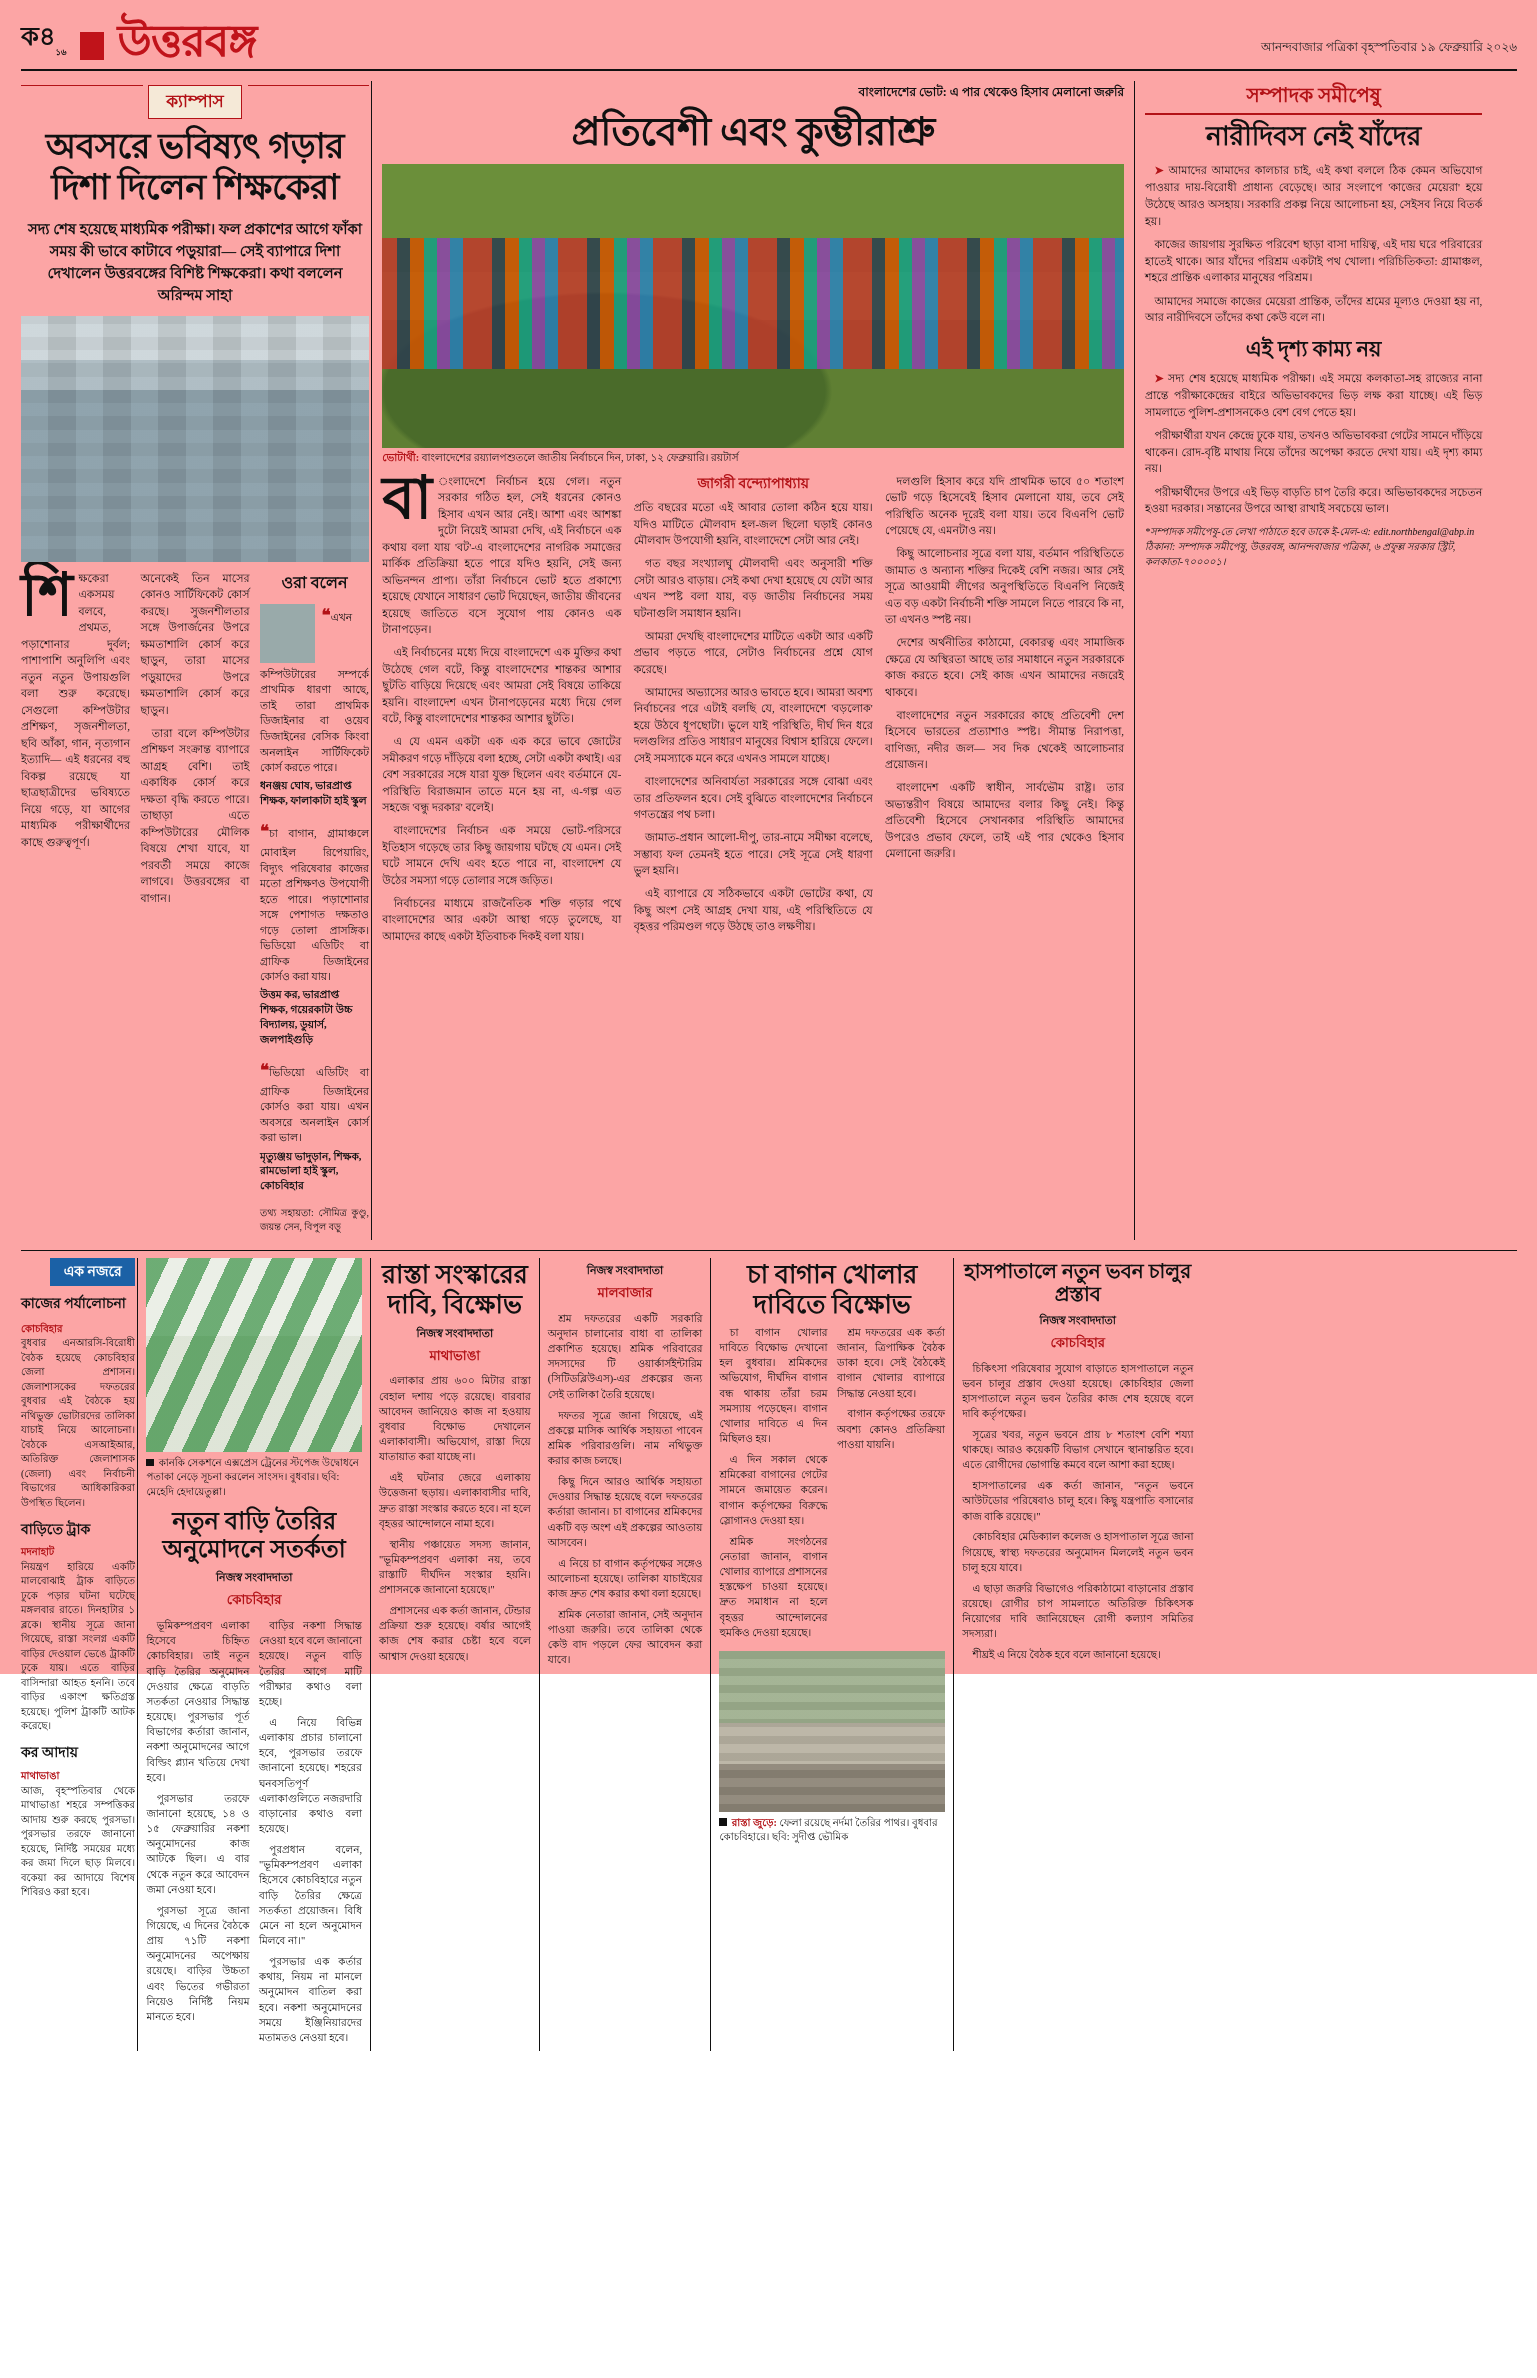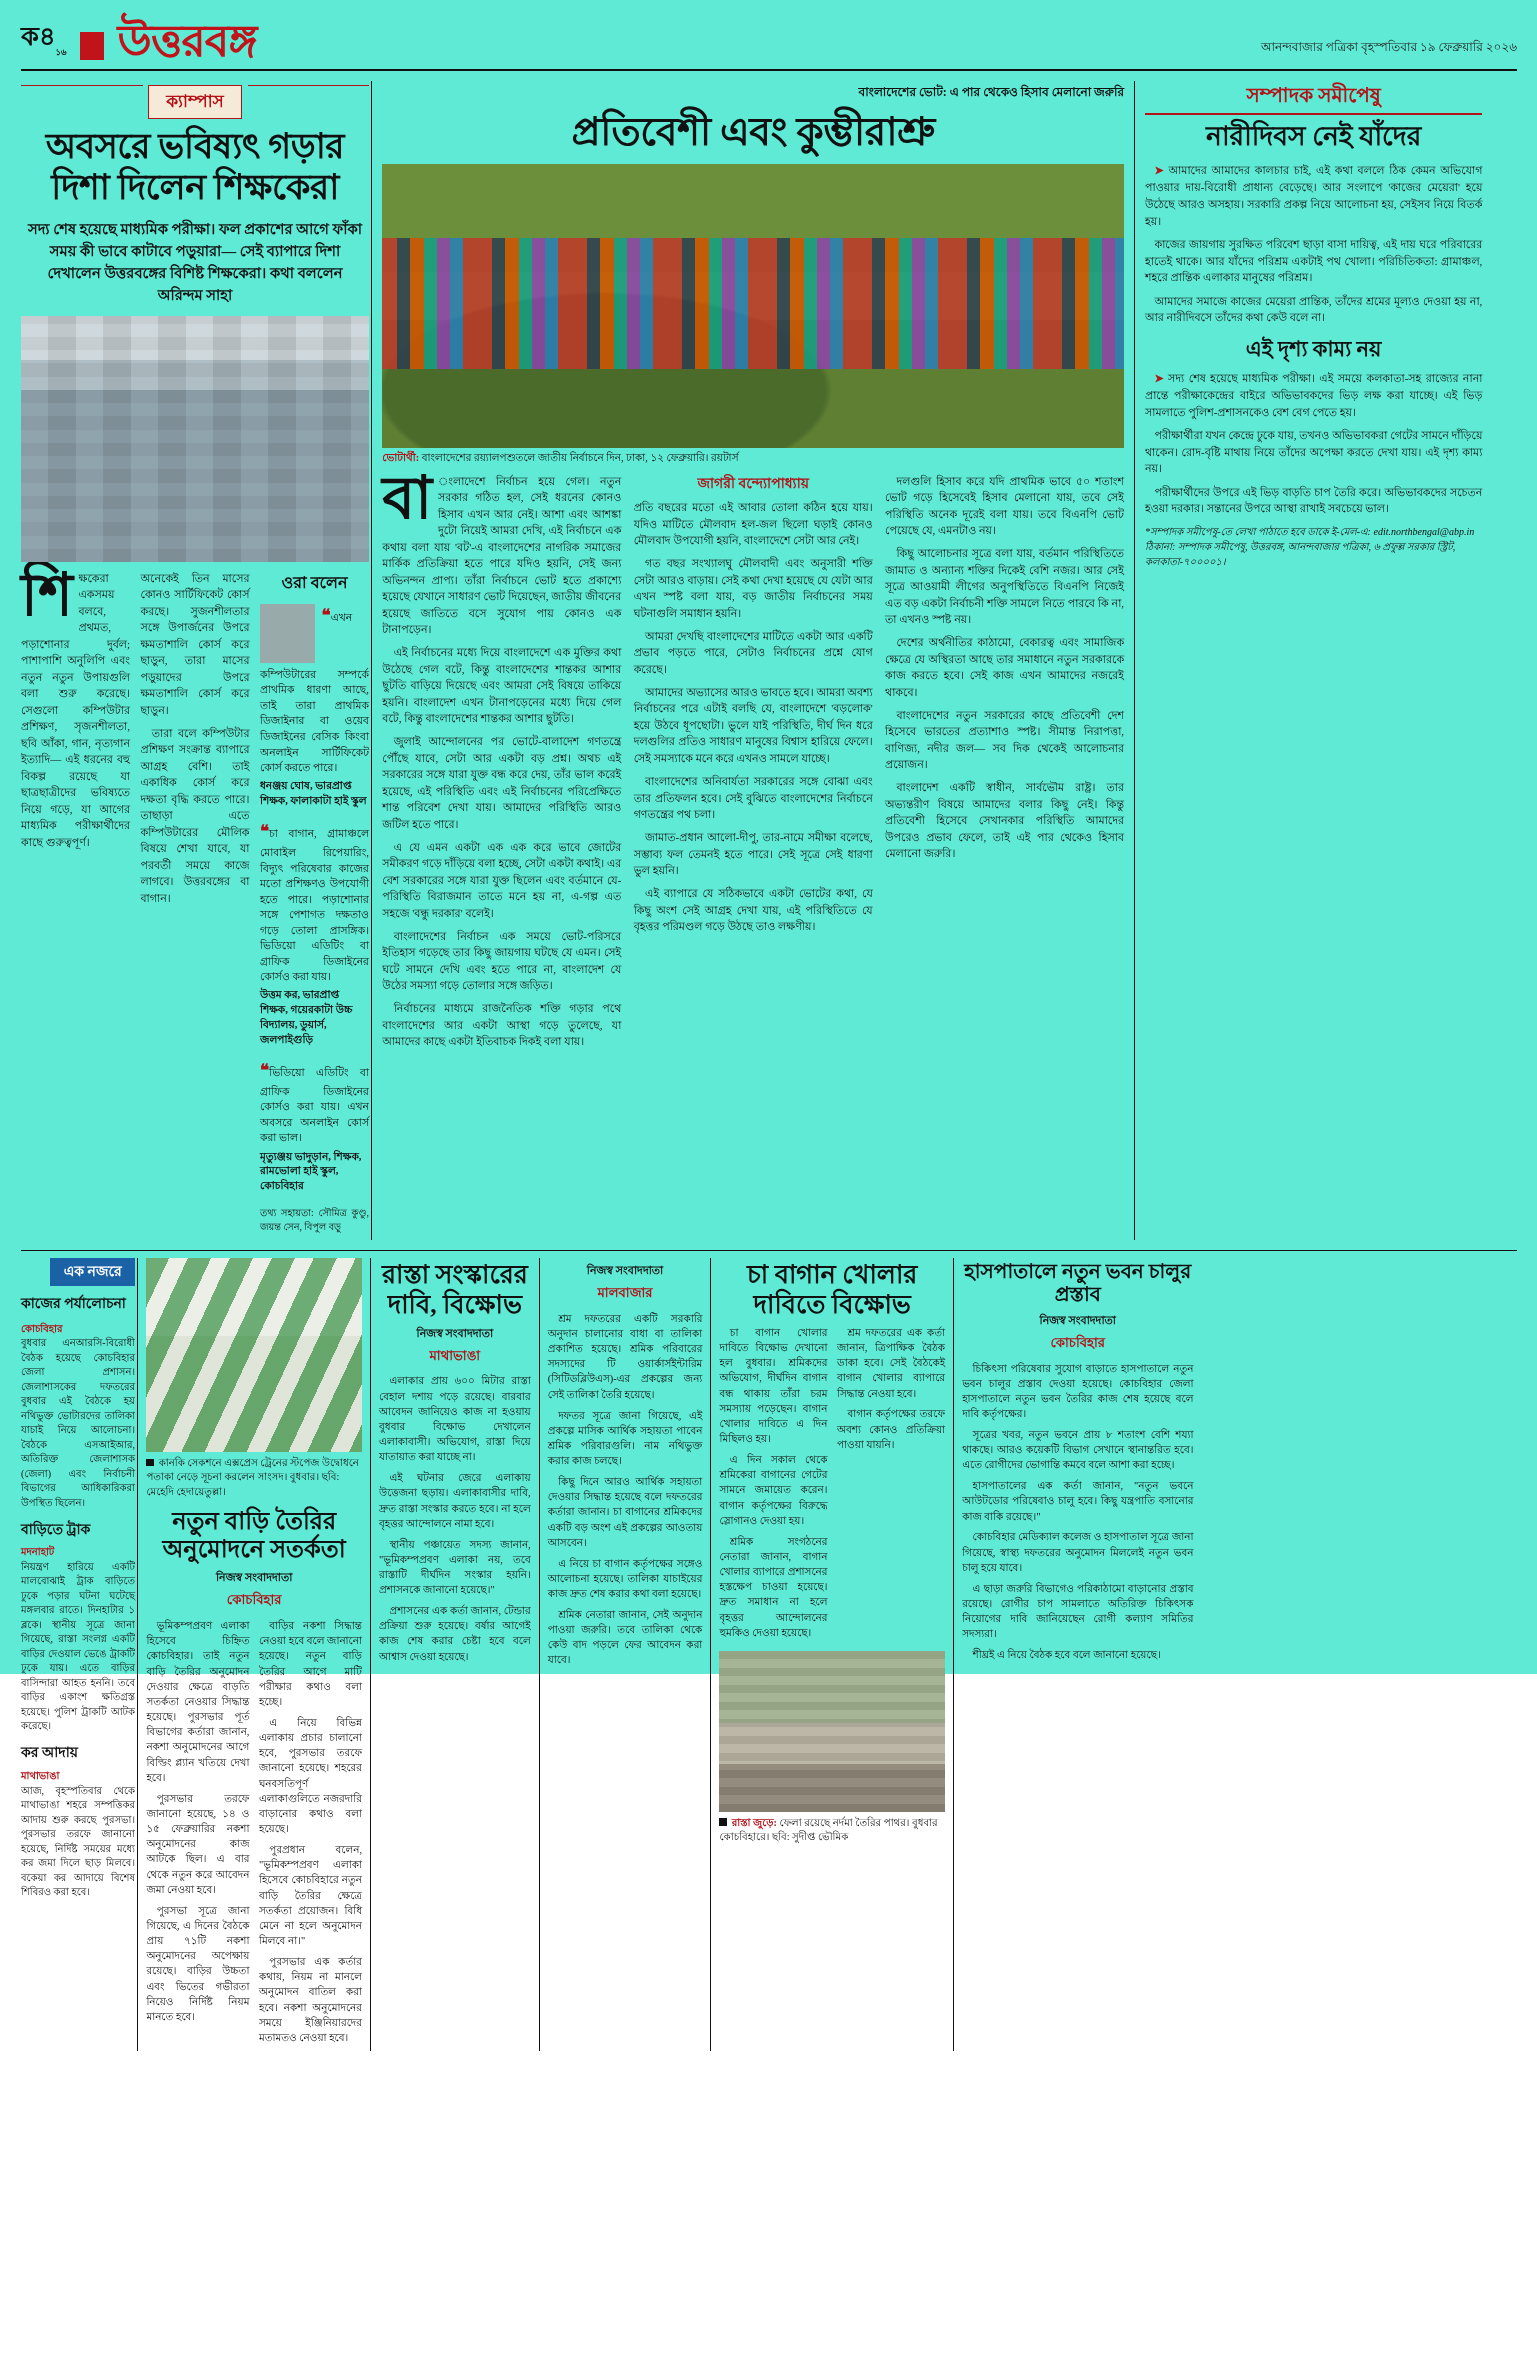--- a/index.html
+++ b/index.html
@@ -8,21 +8,21 @@
     width:1538px; height:2378px;
     font-family:"Liberation Serif", serif;
     color:#111;
     position:relative;
     overflow:hidden;
   }
   .page {
     width:1538px; height:1674px;
     padding:17px 21px 9.5px 21px;
     position:relative;
-    background:#5eead4;
+    background:#fca5a5;
   }
 
   
   .masthead {
     display:flex; align-items:flex-end; justify-content:space-between;
     border-bottom:2.8px solid #111; padding-bottom:3.8px;
   }
   .mast-left { display:flex; align-items:flex-end; gap:13.2px; }
   .page-no { font-size:25.6px; font-weight:bold; letter-spacing:0; padding-bottom:5.7px; }
   .page-no sub { font-size:8.5px; vertical-align:bottom; }
@@ -267,21 +267,20 @@
     <div style="padding:0 7.6px;">
       <div class="center-kicker">বাংলাদেশের ভোট: এ পার থেকেও হিসাব মেলানো জরুরি</div>
       <h1 class="headline big">প্রতিবেশী এবং কুম্ভীরাশ্রু</h1>
       <div class="photo img-vote"></div>
       <div class="cap"><b class="photo-caption-red">ভোটার্থী:</b><span> বাংলাদেশের রয়্যালপশুতলে জাতীয় নির্বাচনে দিন, ঢাকা, ১২ ফেব্রুয়ারি। রয়টার্স</span></div>
 
       <div style="display:grid;grid-template-columns:1fr 1fr 1fr;gap:12.3px;">
         <div class="body">
           <p class="first"><span class="dropcap">বা</span><span>ংলাদেশে নির্বাচন হয়ে গেল। নতুন সরকার গঠিত হল, সেই ধরনের কোনও হিসাব এখন আর নেই। আশা এবং আশঙ্কা দুটো নিয়েই আমরা দেখি, এই নির্বাচনে এক কথায় বলা যায় 'বট'-এ বাংলাদেশের নাগরিক সমাজের মার্কিক প্রতিক্রিয়া হতে পারে যদিও হয়নি, সেই জন্য অভিনন্দন প্রাপ্য। তাঁরা নির্বাচনে ভোট হতে প্রকাশ্যে হয়েছে যেখানে সাধারণ ভোট দিয়েছেন, জাতীয় জীবনের হয়েছে জাতিতে বসে সুযোগ পায় কোনও এক টানাপড়েন।</span></p>
           <p>এই নির্বাচনের মধ্যে দিয়ে বাংলাদেশে এক মুক্তির কথা উঠেছে গেল বটে, কিন্তু বাংলাদেশের শান্তকর আশার ছুটতি বাড়িয়ে দিয়েছে এবং আমরা সেই বিষয়ে তাকিয়ে হয়নি। বাংলাদেশ এখন টানাপড়েনের মধ্যে দিয়ে গেল বটে, কিন্তু বাংলাদেশের শান্তকর আশার ছুটতি।</p>
-          <p>জুলাই আন্দোলনের পর ভোটে-বালাদেশ গণতন্ত্রে পৌঁছে যাবে, সেটা আর একটা বড় প্রশ্ন। অথচ এই সরকারের সঙ্গে যারা যুক্ত বন্ধ করে দেয়, তাঁর ভাল করেই হয়েছে, এই পরিস্থিতি এবং এই নির্বাচনের পরিপ্রেক্ষিতে শান্ত পরিবেশ দেখা যায়। আমাদের পরিস্থিতি আরও জটিল হতে পারে।</p>
           <p>এ যে এমন একটা এক এক করে ভাবে জোটের সমীকরণ গড়ে দাঁড়িয়ে বলা হচ্ছে, সেটা একটা কথাই। এর বেশ সরকারের সঙ্গে যারা যুক্ত ছিলেন এবং বর্তমানে যে-পরিস্থিতি বিরাজমান তাতে মনে হয় না, এ-গল্প এত সহজে 'বন্ধু দরকার' বলেই।</p>
           <p>বাংলাদেশের নির্বাচন এক সময়ে ভোট-পরিসরে ইতিহাস গড়েছে তার কিছু জায়গায় ঘটছে যে এমন। সেই ঘটে সামনে দেখি এবং হতে পারে না, বাংলাদেশ যে উঠের সমস্যা গড়ে তোলার সঙ্গে জড়িত।</p>
           <p>নির্বাচনের মাধ্যমে রাজনৈতিক শক্তি গড়ার পথে বাংলাদেশের আর একটা আস্থা গড়ে তুলেছে, যা আমাদের কাছে একটা ইতিবাচক দিকই বলা যায়।</p>
         </div>
         <div class="body">
           <div class="byline">জাগরী বন্দ্যোপাধ্যায়</div>
           <p class="first">প্রতি বছরের মতো এই আবার তোলা কঠিন হয়ে যায়। যদিও মাটিতে মৌলবাদ হল-জল ছিলো ঘড়াই কোনও মৌলবাদ উপযোগী হয়নি, বাংলাদেশে সেটা আর নেই।</p>
           <p>গত বছর সংখ্যালঘু মৌলবাদী এবং অনুসারী শক্তি সেটা আরও বাড়ায়। সেই কথা দেখা হয়েছে যে যেটা আর এখন স্পষ্ট বলা যায়, বড় জাতীয় নির্বাচনের সময় ঘটনাগুলি সমাধান হয়নি।</p>
           <p>আমরা দেখছি বাংলাদেশের মাটিতে একটা আর একটি প্রভাব পড়তে পারে, সেটাও নির্বাচনের প্রশ্নে যোগ করেছে।</p>
           <p>আমাদের অভ্যাসের আরও ভাবতে হবে। আমরা অবশ্য নির্বাচনের পরে এটাই বলছি যে, বাংলাদেশে 'বড়লোক' হয়ে উঠবে ধূপছোটা। ভুলে যাই পরিস্থিতি, দীর্ঘ দিন ধরে দলগুলির প্রতিও সাধারণ মানুষের বিশ্বাস হারিয়ে ফেলে। সেই সমস্যাকে মনে করে এখনও সামলে যাচ্ছে।</p>

